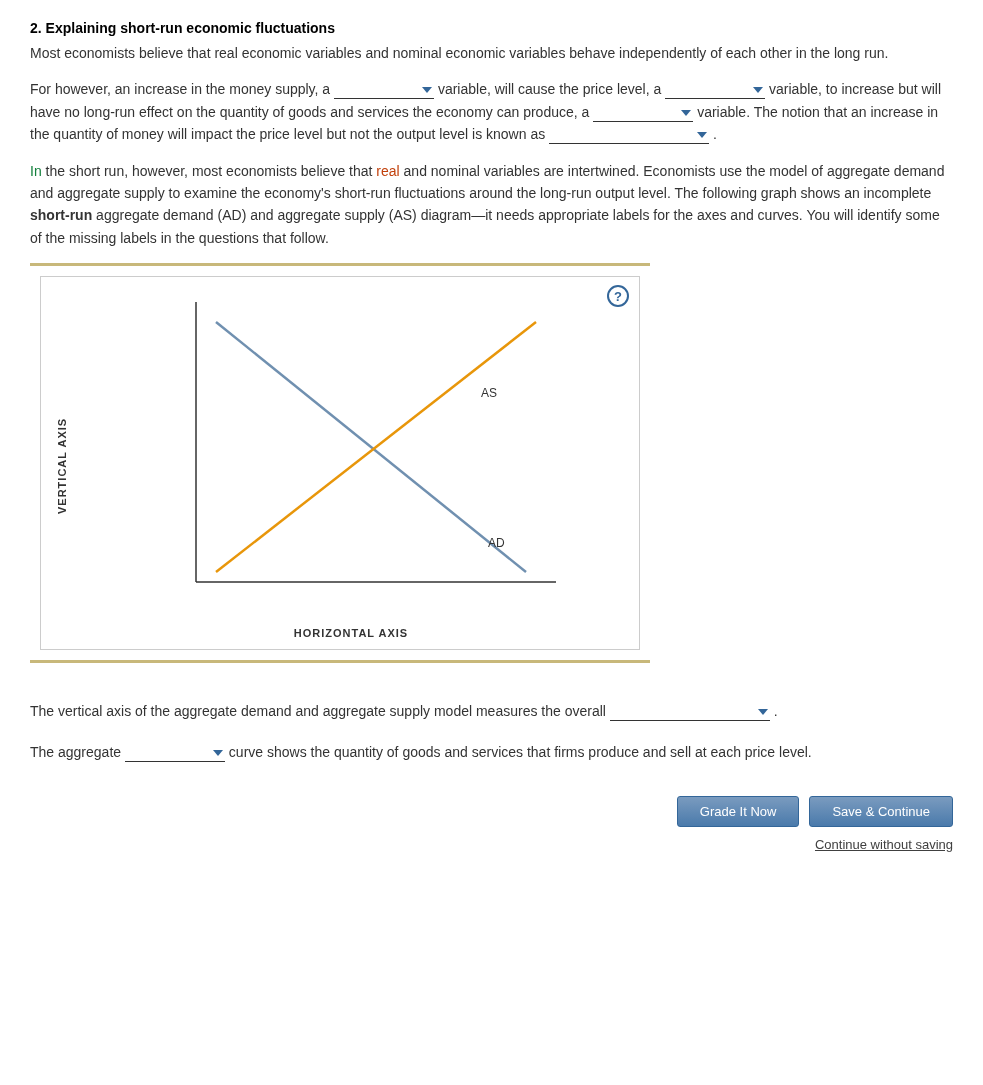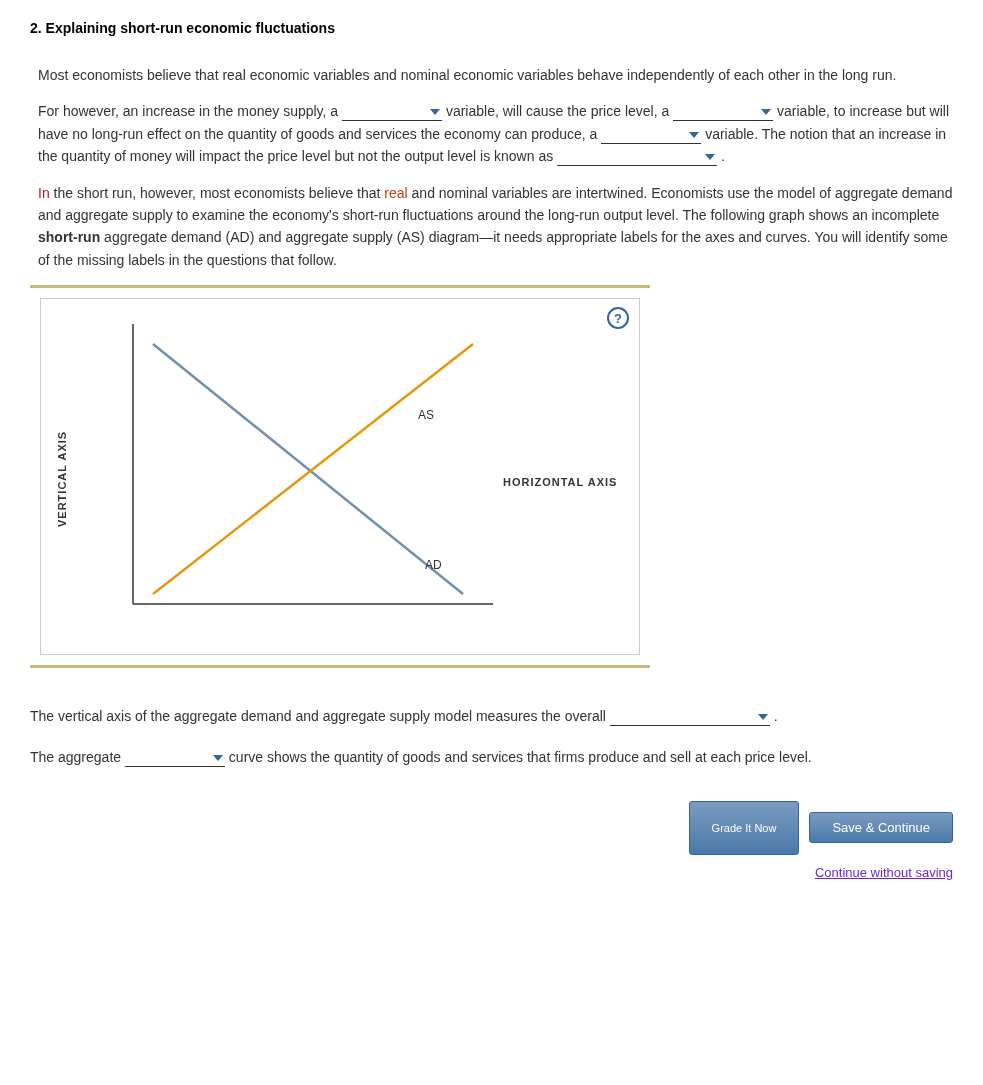--- a/index.html
+++ b/index.html
@@ -8,29 +8,28 @@
       font-size: 14px;
       color: #333;
       background: #fff;
       padding: 20px 30px;
       max-width: 983px;
     }
 
     h2 {
       font-size: 14px;
       font-weight: bold;
-      margin-bottom: 28px;
+      margin-bottom: 6px;
       color: #000;
     }
 
     p {
       line-height: 1.6;
       margin-bottom: 14px;
       color: #333;
-      margin-left: 8px;
     }
 
     .inline-dropdown {
       display: inline-flex;
       align-items: center;
       border-bottom: 1px solid #333;
       min-width: 100px;
       cursor: pointer;
       position: relative;
       vertical-align: middle;
@@ -122,21 +121,21 @@
       align-self: center;
       height: 320px;
       display: flex;
       align-items: center;
       justify-content: center;
     }
 
     .chart-svg-container {
       flex: 1;
       display: flex;
-      flex-direction: row;
+      flex-direction: column;
       align-items: center;
     }
 
     .chart-svg-container svg {
       width: 430px;
       height: 330px;
     }
 
     .horizontal-label {
       font-size: 11px;
@@ -153,39 +152,39 @@
 
     .question-line {
       margin-bottom: 16px;
       line-height: 1.8;
     }
 
     .btn-grade {
       background: linear-gradient(to bottom, #7a9bbf, #4a7aab);
       color: #fff;
       border: 1px solid #336699;
-      padding: 20px 22px;
-      font-size: 11px;
+      padding: 7px 22px;
+      font-size: 13px;
       cursor: pointer;
       border-radius: 3px;
     }
 
     .btn-save {
       background: linear-gradient(to bottom, #7a9bbf, #4a7aab);
       color: #fff;
       border: 1px solid #336699;
       padding: 7px 22px;
       font-size: 13px;
       cursor: pointer;
       border-radius: 3px;
       text-align: center;
     }
 
     .continue-link {
-      color: #6d28d9;
+      color: #404040;
       font-size: 13px;
       text-decoration: underline;
       cursor: pointer;
       text-align: right;
       width: 100%;
       margin-top: 4px;
     }
 
     .btn-row {
       display: flex;
@@ -243,21 +242,21 @@
       <option value="monetary neutrality">monetary neutrality</option>
       <option value="classical dichotomy">classical dichotomy</option>
       <option value="velocity">velocity</option>
     </select>
     <span class="arrow"></span>
   </span>
   <span>.</span>
 </p>
 
 <p>
-  <span style="color:#b91c1c;text-align:center;">In</span>
+  <span style="color:#15803d;text-align:center;">In</span>
   <span> the short run, however, most economists believe that </span>
   <span style="color:#c2410c;">real</span>
   <span> and nominal variables are intertwined. Economists use the model of aggregate demand and aggregate supply to examine the economy's short-run fluctuations around the long-run output level. The following graph shows an incomplete </span>
   <span style="font-weight:bold;">short-run</span>
   <span> aggregate demand (AD) and aggregate supply (AS) diagram—it needs appropriate labels for the axes and curves. You will identify some of the missing labels in the questions that follow.</span>
 </p>
 
 <div class="graph-outer">
   <div class="graph-wrapper">
     <div class="help-icon">?</div>

